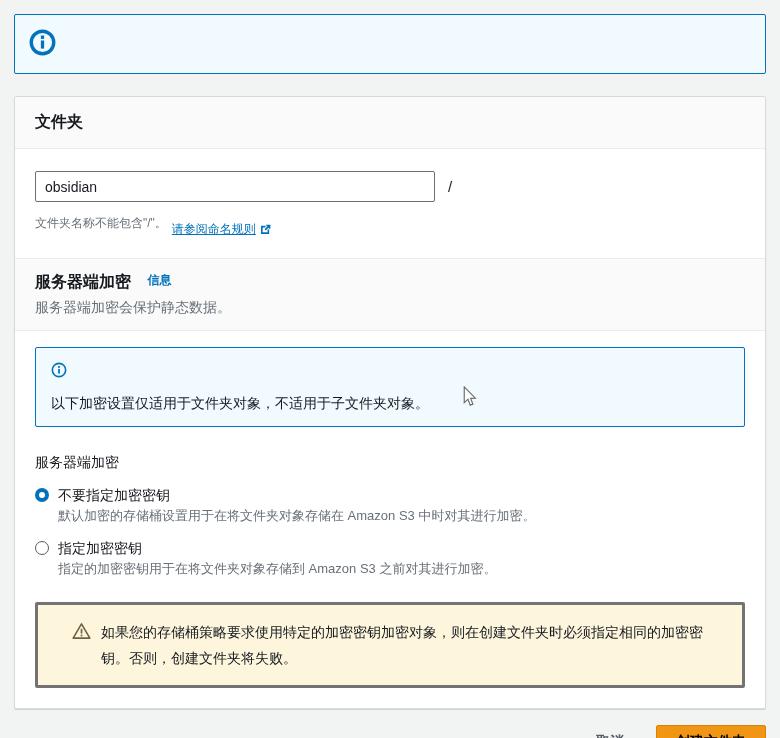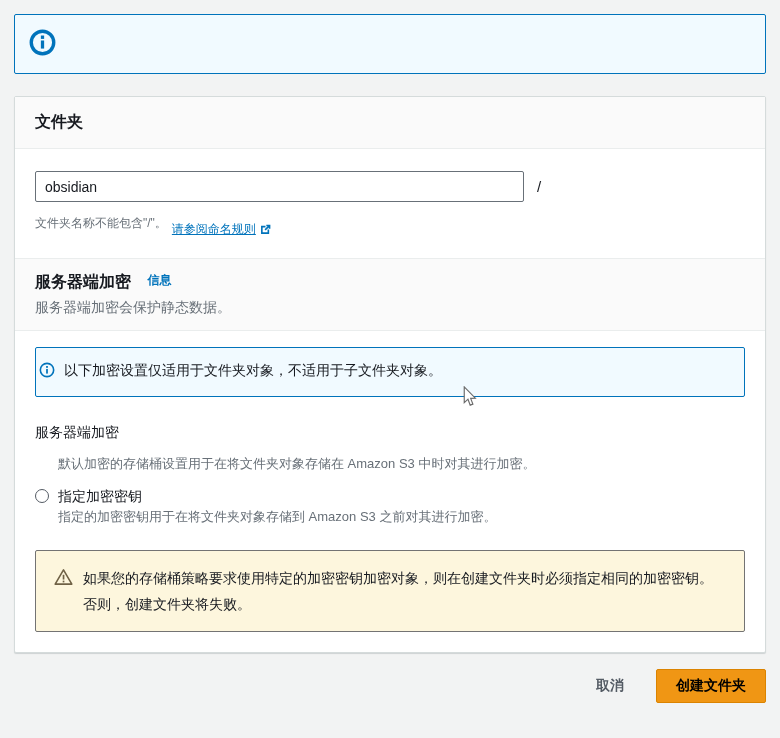--- a/index.html
+++ b/index.html
@@ -47,62 +47,62 @@
     font-size:12px; font-weight:bold; color:#0073bb;
     margin-left:12px; vertical-align:3px; text-decoration:none; cursor:pointer;
   }
   .header-desc { margin-top:3px; font-size:14px; color:#687078; line-height:20px; }
 
   .section { padding:16px 20px 20px 20px; }
 
   .field-label { font-size:14px; line-height:20px; }
   .input-row { display:flex; align-items:center; gap:13px; margin-top:6px; }
   .text-input {
-    width:489px; height:31px;
+    width:400px; height:31px;
     border:1px solid #687078; border-radius:2px;
     padding:0 9px; font-size:14px;
     font-family:"Liberation Sans", sans-serif;
     color:#16191f; background:#fff;
   }
   .suffix { font-size:15px; color:#16191f; }
   .hint { margin-top:7px; font-size:12px; color:#687078; display:flex; align-items:center; gap:2px; }
   .hint .inline-link { font-size:12px; margin-left:3px; display:inline-flex; align-items:center; gap:3px;margin-top:12px; }
 
   .mid-header { border-top:1px solid #eaeded; padding:11px 20px 13px 20px; }
 
   
   .notice {
     background:#f1faff;
     border:1px solid #0073bb;
     border-radius:2px;
-    padding:12px 3px;
+    padding:12px 15px;
     display:flex; align-items:flex-start; gap:9px;
-    font-size:14px; line-height:21px;
+    font-size:14px; line-height:21px;flex-direction:column;
   }
   .notice-icon { flex:0 0 auto; margin-top:2px; }
 
   .group-label { margin-top:25px; font-size:14px; line-height:20px; }
 
   .radio-option { margin-top:13px; }
   .radio-line { display:flex; align-items:center; gap:9px; cursor:pointer; }
   .radio-circle {
     width:14px; height:14px; border-radius:50%;
     border:1px solid #545b64; background:#fff; flex:0 0 auto;
   }
   .radio-circle.checked { border:4.5px solid #0073bb; }
   .radio-label { font-size:14px; line-height:20px; }
   .radio-desc { margin:2px 0 0 23px; font-size:13px; color:#687078; line-height:18px; }
 
   
   .warning {
     margin-top:24px;
     background:#fdf6dd;
-    border:1px solid #737373;
-    border-radius:2px;
-    padding:14px 18px;
+    border:3px solid #737373;
+    border-radius:2px;
+    padding:14px 34px;
     display:flex; align-items:flex-start; gap:10px;
   }
   .warning-icon { flex:0 0 auto; margin-top:3px; }
   .warning-text { font-size:14px; line-height:26px; max-width:655px; }
 
   
   .footer {
     display:flex; justify-content:flex-end; align-items:center;
     gap:30px; margin-top:16px;
   }
@@ -173,20 +173,24 @@
           <rect x="10.7" y="10.4" width="2.6" height="7" fill="#0073bb"></rect>
           <rect x="10.7" y="6" width="2.6" height="2.8" fill="#0073bb"></rect>
         </svg>
       </span>
       <span>以下加密设置仅适用于文件夹对象，不适用于子文件夹对象。</span>
     </div>
 
     <div class="group-label">服务器端加密</div>
 
     <div class="radio-option">
+      <div class="radio-line">
+        <span class="radio-circle checked"></span>
+        <span class="radio-label">不要指定加密密钥</span>
+      </div>
       <div class="radio-desc">默认加密的存储桶设置用于在将文件夹对象存储在 Amazon S3 中时对其进行加密。</div>
     </div>
 
     <div class="radio-option">
       <div class="radio-line">
         <span class="radio-circle"></span>
         <span class="radio-label">指定加密密钥</span>
       </div>
       <div class="radio-desc">指定的加密密钥用于在将文件夹对象存储到 Amazon S3 之前对其进行加密。</div>
     </div>

